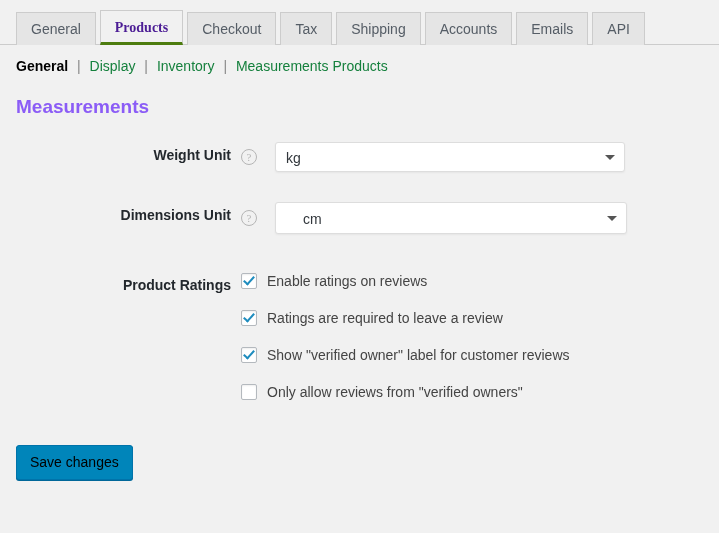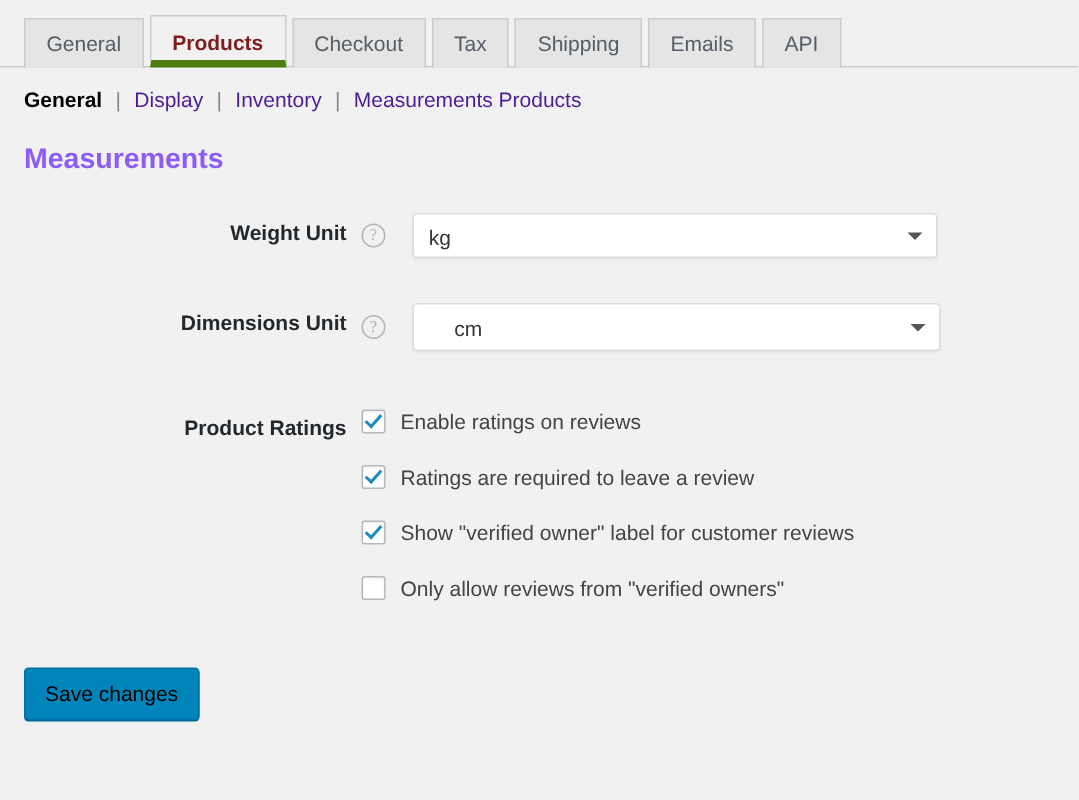--- a/index.html
+++ b/index.html
@@ -38,35 +38,36 @@
     border: 1px solid #ccc;
     border-bottom: none;
     color: #555d66;
     font-size: 14px;
     text-decoration: none;
     white-space: nowrap;
     box-sizing: border-box;
   }
   .tab.active {
     background: #f1f1f1;
-    color: #7f1d1d;
-    font-weight: bold;
-    border-bottom: 5px solid #4d7c0f;
+    color: #4c1d95;
+    font-weight: bold;
+    border-bottom: 3px solid #4d7c0f;
     height: 35px;
     line-height: 34px;
+    font-family: Liberation Serif, serif;
   }
 
   
   .subnav {
     padding: 13px 0 0 16px;
     font-size: 14px;
     color: #555;
   }
   .subnav a {
-    color: #4c1d95;
+    color: #15803d;
     text-decoration: none;
     text-align: right;
   }
   .subnav .current {
     color: #000;
     font-weight: bold;
   }
   .subnav .sep {
     color: #888;
     margin: 0 5px;
@@ -205,20 +206,21 @@
 </style>
 </head>
 <body>
 
 <nav class="tab-bar">
   <a class="tab" href="#">General</a>
   <a class="tab active" href="#">Products</a>
   <a class="tab" href="#">Checkout</a>
   <a class="tab" href="#">Tax</a>
   <a class="tab" href="#">Shipping</a>
+  <a class="tab" href="#">Accounts</a>
   <a class="tab" href="#">Emails</a>
   <a class="tab" href="#">API</a>
 </nav>
 
 <div class="subnav">
   <span class="current">General</span>
   <span class="sep">|</span>
   <a href="#">Display</a>
   <span class="sep">|</span>
   <a href="#">Inventory</a>

